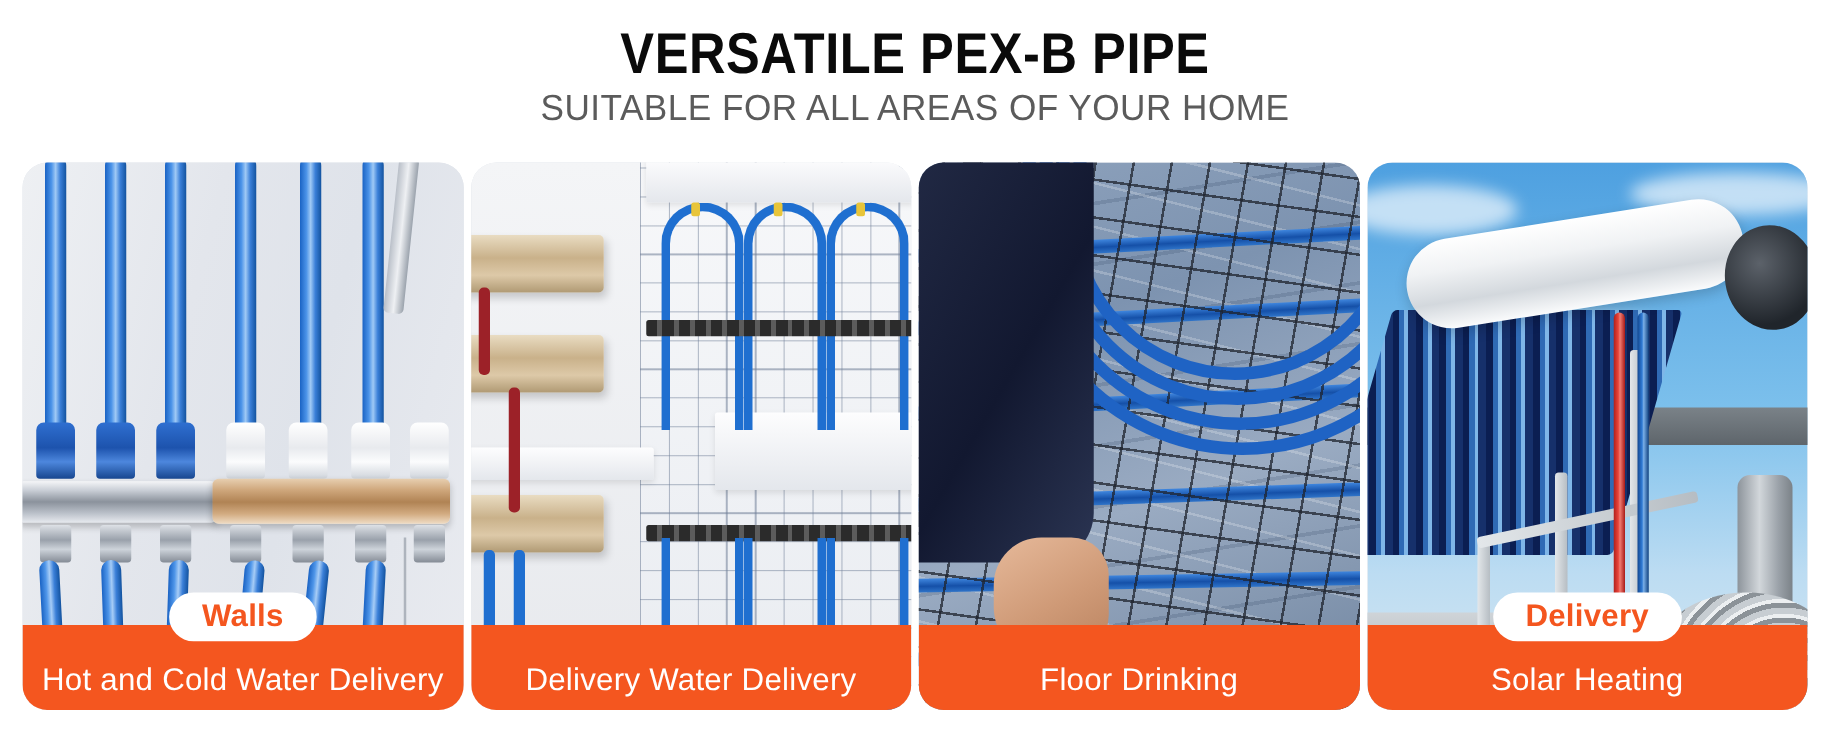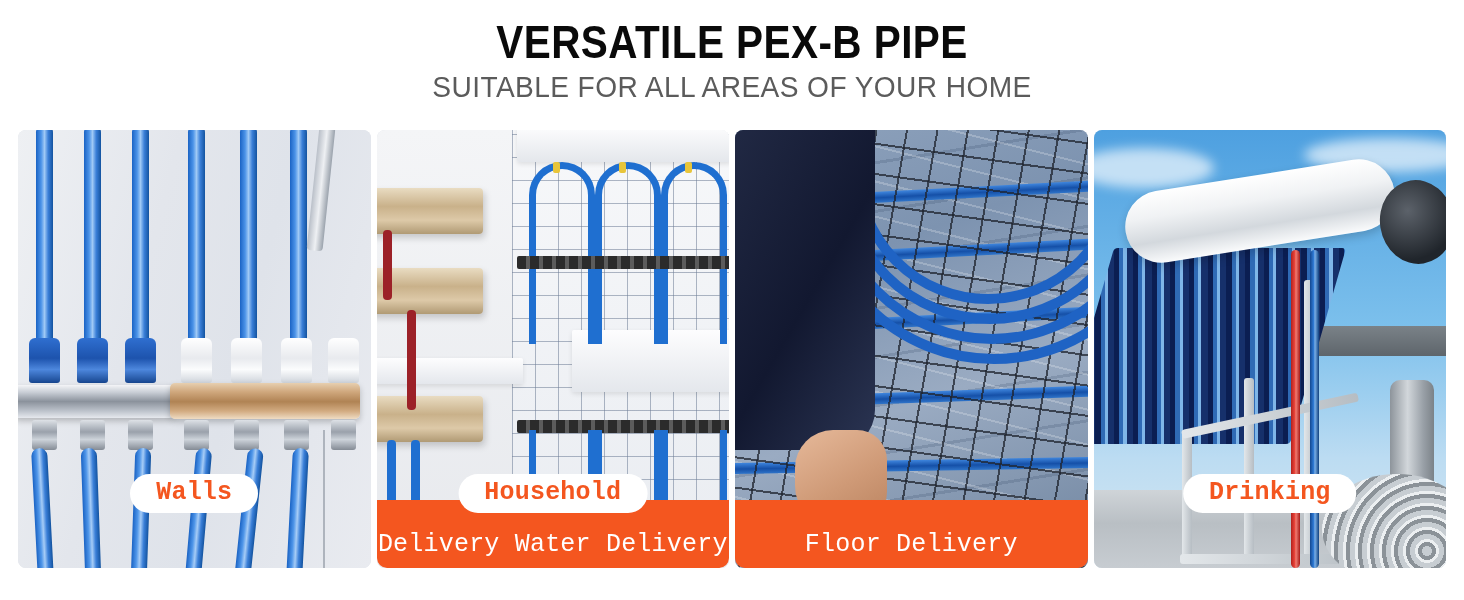--- a/index.html
+++ b/index.html
@@ -50,24 +50,23 @@
     left: 18px;
     top: 130px;
     width: 1428px;
     height: 438px;
     display: flex;
     gap: 6px;
   }
   .panel {
     position: relative;
     flex: 1 1 0;
-    border-radius: 8px;
+    border-radius: 20px;
     overflow: hidden;
     background: #dfe4ea;
-    font-family: Liberation Mono, monospace;
   }
   .panel-photo {
     position: absolute;
     inset: 0;
     overflow: hidden;
   }
 
   
   .caption {
     position: absolute;
@@ -418,20 +417,23 @@
       <div class="p1-pipe-bot" style="left:114px; top:318px; height:190px; transform:rotate(2deg);"></div>
       <div class="p1-pipe-bot" style="left:170px; top:318px; height:190px; transform:rotate(5deg);"></div>
       <div class="p1-pipe-bot" style="left:220px; top:318px; height:190px; transform:rotate(6deg);"></div>
       <div class="p1-pipe-bot" style="left:270px; top:318px; height:190px; transform:rotate(3deg);"></div>
       <div class="p1-wire"></div>
     </div>
 
     <div class="caption-pill">
       <span class="caption-pill-text">Walls</span>
     </div>
+    <div class="caption">
+      <span class="caption-sub">Hot and Cold Water Delivery</span>
+    </div>
   </div>
 
   <div class="panel">
     <div class="panel-photo">
       <div class="p2-bg"></div>
       <div class="p2-board"></div>
 
       <div class="p2-panelwhite" style="left:140px; top:-4px; width:215px; height:36px;"></div>
       <div class="p2-panelwhite" style="left:-4px; top:228px; width:150px; height:26px;"></div>
       <div class="p2-panelwhite" style="left:195px; top:200px; width:165px; height:62px;"></div>
@@ -454,23 +456,20 @@
       <div class="p2-man" style="top:58px;"></div>
       <div class="p2-man" style="top:138px;"></div>
       <div class="p2-man" style="top:266px;"></div>
 
       <div class="p2-feedpipe" style="left:6px;  top:100px; height:70px; background:#9c2128;"></div>
       <div class="p2-feedpipe" style="left:30px; top:180px; height:100px; background:#9c2128;"></div>
       <div class="p2-feedpipe" style="left:10px; top:310px; height:125px; background:#1f6fd0;"></div>
       <div class="p2-feedpipe" style="left:34px; top:310px; height:125px; background:#1f6fd0;"></div>
     </div>
 
-    <div class="caption-pill">
-      <span class="caption-pill-text">Household</span>
-    </div>
     <div class="caption">
       <span class="caption-sub">Delivery Water Delivery</span>
     </div>
   </div>
 
   <div class="panel">
     <div class="panel-photo">
       <div class="p3-bg"></div>
       <div class="p3-foil"></div>
 
@@ -487,21 +486,21 @@
       <div class="p3-coil" style="left:104px; top:-108px; width:282px; height:282px;"></div>
       <div class="p3-coil" style="left:90px;  top:-120px; width:314px; height:314px;"></div>
       <div class="p3-coil" style="left:76px;  top:-132px; width:346px; height:346px;"></div>
 
       <div class="p3-sleeve"></div>
       <div class="p3-hand"></div>
 
     </div>
 
     <div class="caption">
-      <span class="caption-sub">Floor Delivery</span>
+      <span class="caption-sub">Floor Drinking</span>
     </div>
   </div>
 
   <div class="panel">
     <div class="panel-photo">
       <div class="p4-sky"></div>
       <div class="p4-cloud" style="left:-20px; top:18px;  width:140px; height:40px;"></div>
       <div class="p4-cloud" style="left:210px; top:8px;   width:170px; height:34px;"></div>
       <div class="p4-cloud" style="left:40px;  top:120px; width:200px; height:30px;"></div>
 
@@ -521,17 +520,20 @@
       <div class="p4-tank-end"></div>
 
       <div class="p4-redpipe" style="left:197px; top:120px; height:318px;"></div>
       <div class="p4-bluepipe" style="left:216px; top:120px; height:318px;"></div>
 
       <div class="p4-duct"></div>
       <div class="p4-coilpipe"></div>
     </div>
 
     <div class="caption-pill">
-      <span class="caption-pill-text">Drinking</span>
+      <span class="caption-pill-text">Delivery</span>
+    </div>
+    <div class="caption">
+      <span class="caption-sub">Solar Heating</span>
     </div>
   </div>
 
 </div>
 
 </body></html>

